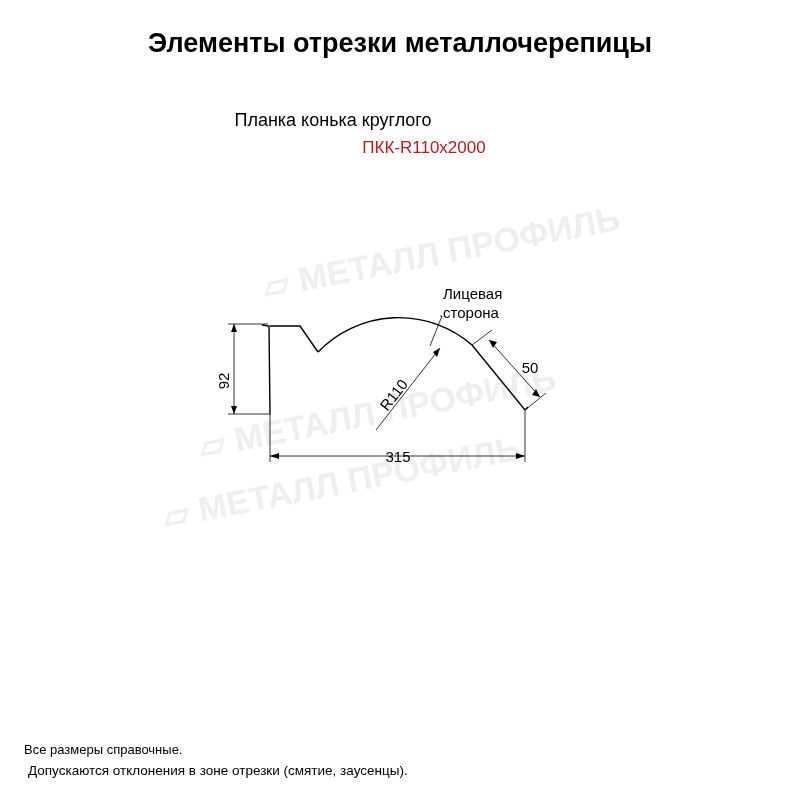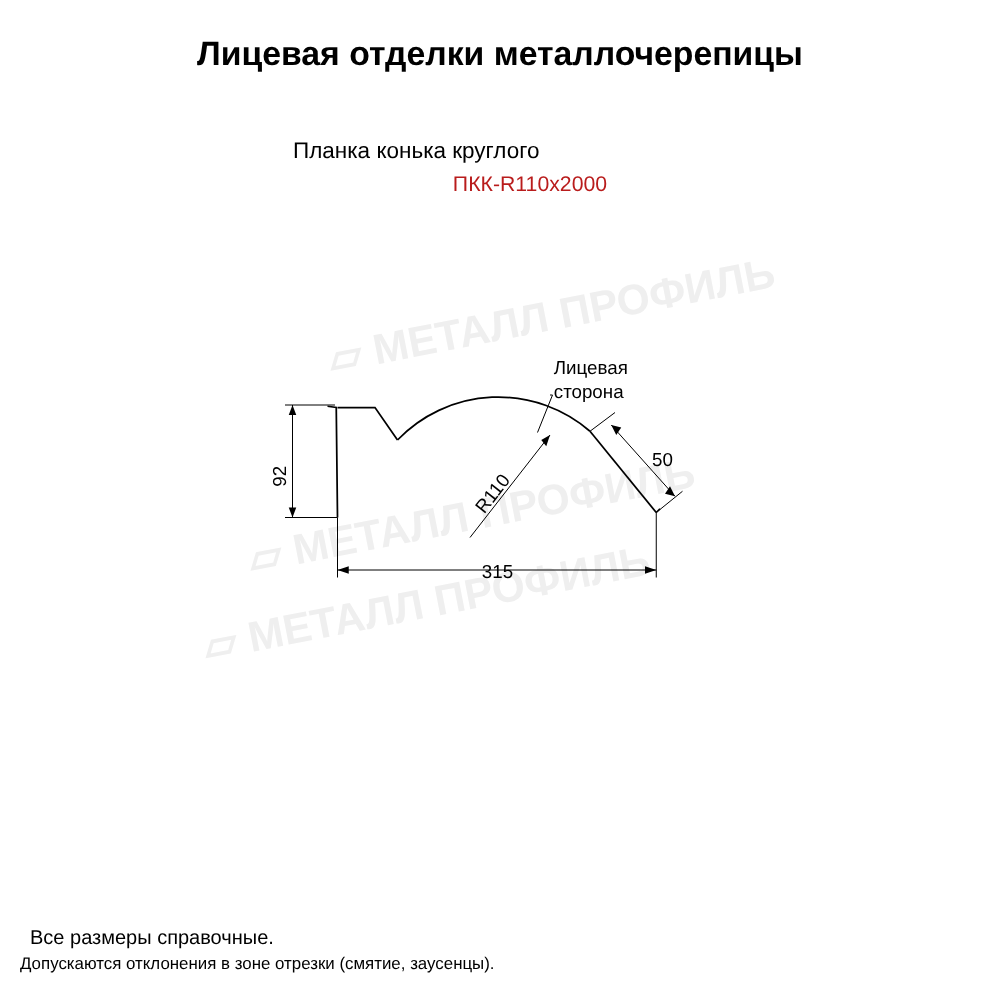--- a/index.html
+++ b/index.html
@@ -56,26 +56,26 @@
     position: absolute;
     left: 0;
     top: 0;
     width: 800px;
     height: 800px;
   }
   .footnote1 {
     position: absolute;
     left: 24px;
     top: 742px;
-    font-size: 16px;
+    font-size: 13px;
     color: #000;
   }
   .footnote2 {
     position: absolute;
-    left: 16px;
+    left: 28px;
     top: 763px;
     font-size: 13.5px;
     color: #000;
   }
   .wm {
     position: absolute;
     color: #efefef;
     font-weight: bold;
     font-size: 34px;
     white-space: nowrap;
@@ -96,21 +96,21 @@
   <div class="wm" style="left:260px; top:232px; transform:rotate(-11deg);">
     <span class="mark">▱</span><span>МЕТАЛЛ ПРОФИЛЬ</span>
   </div>
   <div class="wm" style="left:196px; top:392px; transform:rotate(-11deg);">
     <span class="mark">▱</span><span>МЕТАЛЛ ПРОФИЛЬ</span>
   </div>
   <div class="wm" style="left:160px; top:462px; transform:rotate(-11deg);">
     <span class="mark">▱</span><span>МЕТАЛЛ ПРОФИЛЬ</span>
   </div>
 
-  <div class="title">Лицевая отделки металлочерепицы</div>
+  <div class="title">Элементы отрезки металлочерепицы</div>
   <div class="subtitle">Планка конька круглого</div>
   <div class="code">ПКК-R110x2000</div>
 
   <svg class="drawing" viewBox="0 0 800 800" xmlns="http://www.w3.org/2000/svg">
     <g fill="none" stroke="#000" stroke-width="1.4" stroke-linejoin="miter" stroke-linecap="butt">
 
       <path d="M 262,323 L 268,325 L 270,415 L 269,415
                M 270,327 C 276,326 295,323 318,352
                A 110 110 0 0 1 470,345
                L 525,410" stroke="none"></path>

